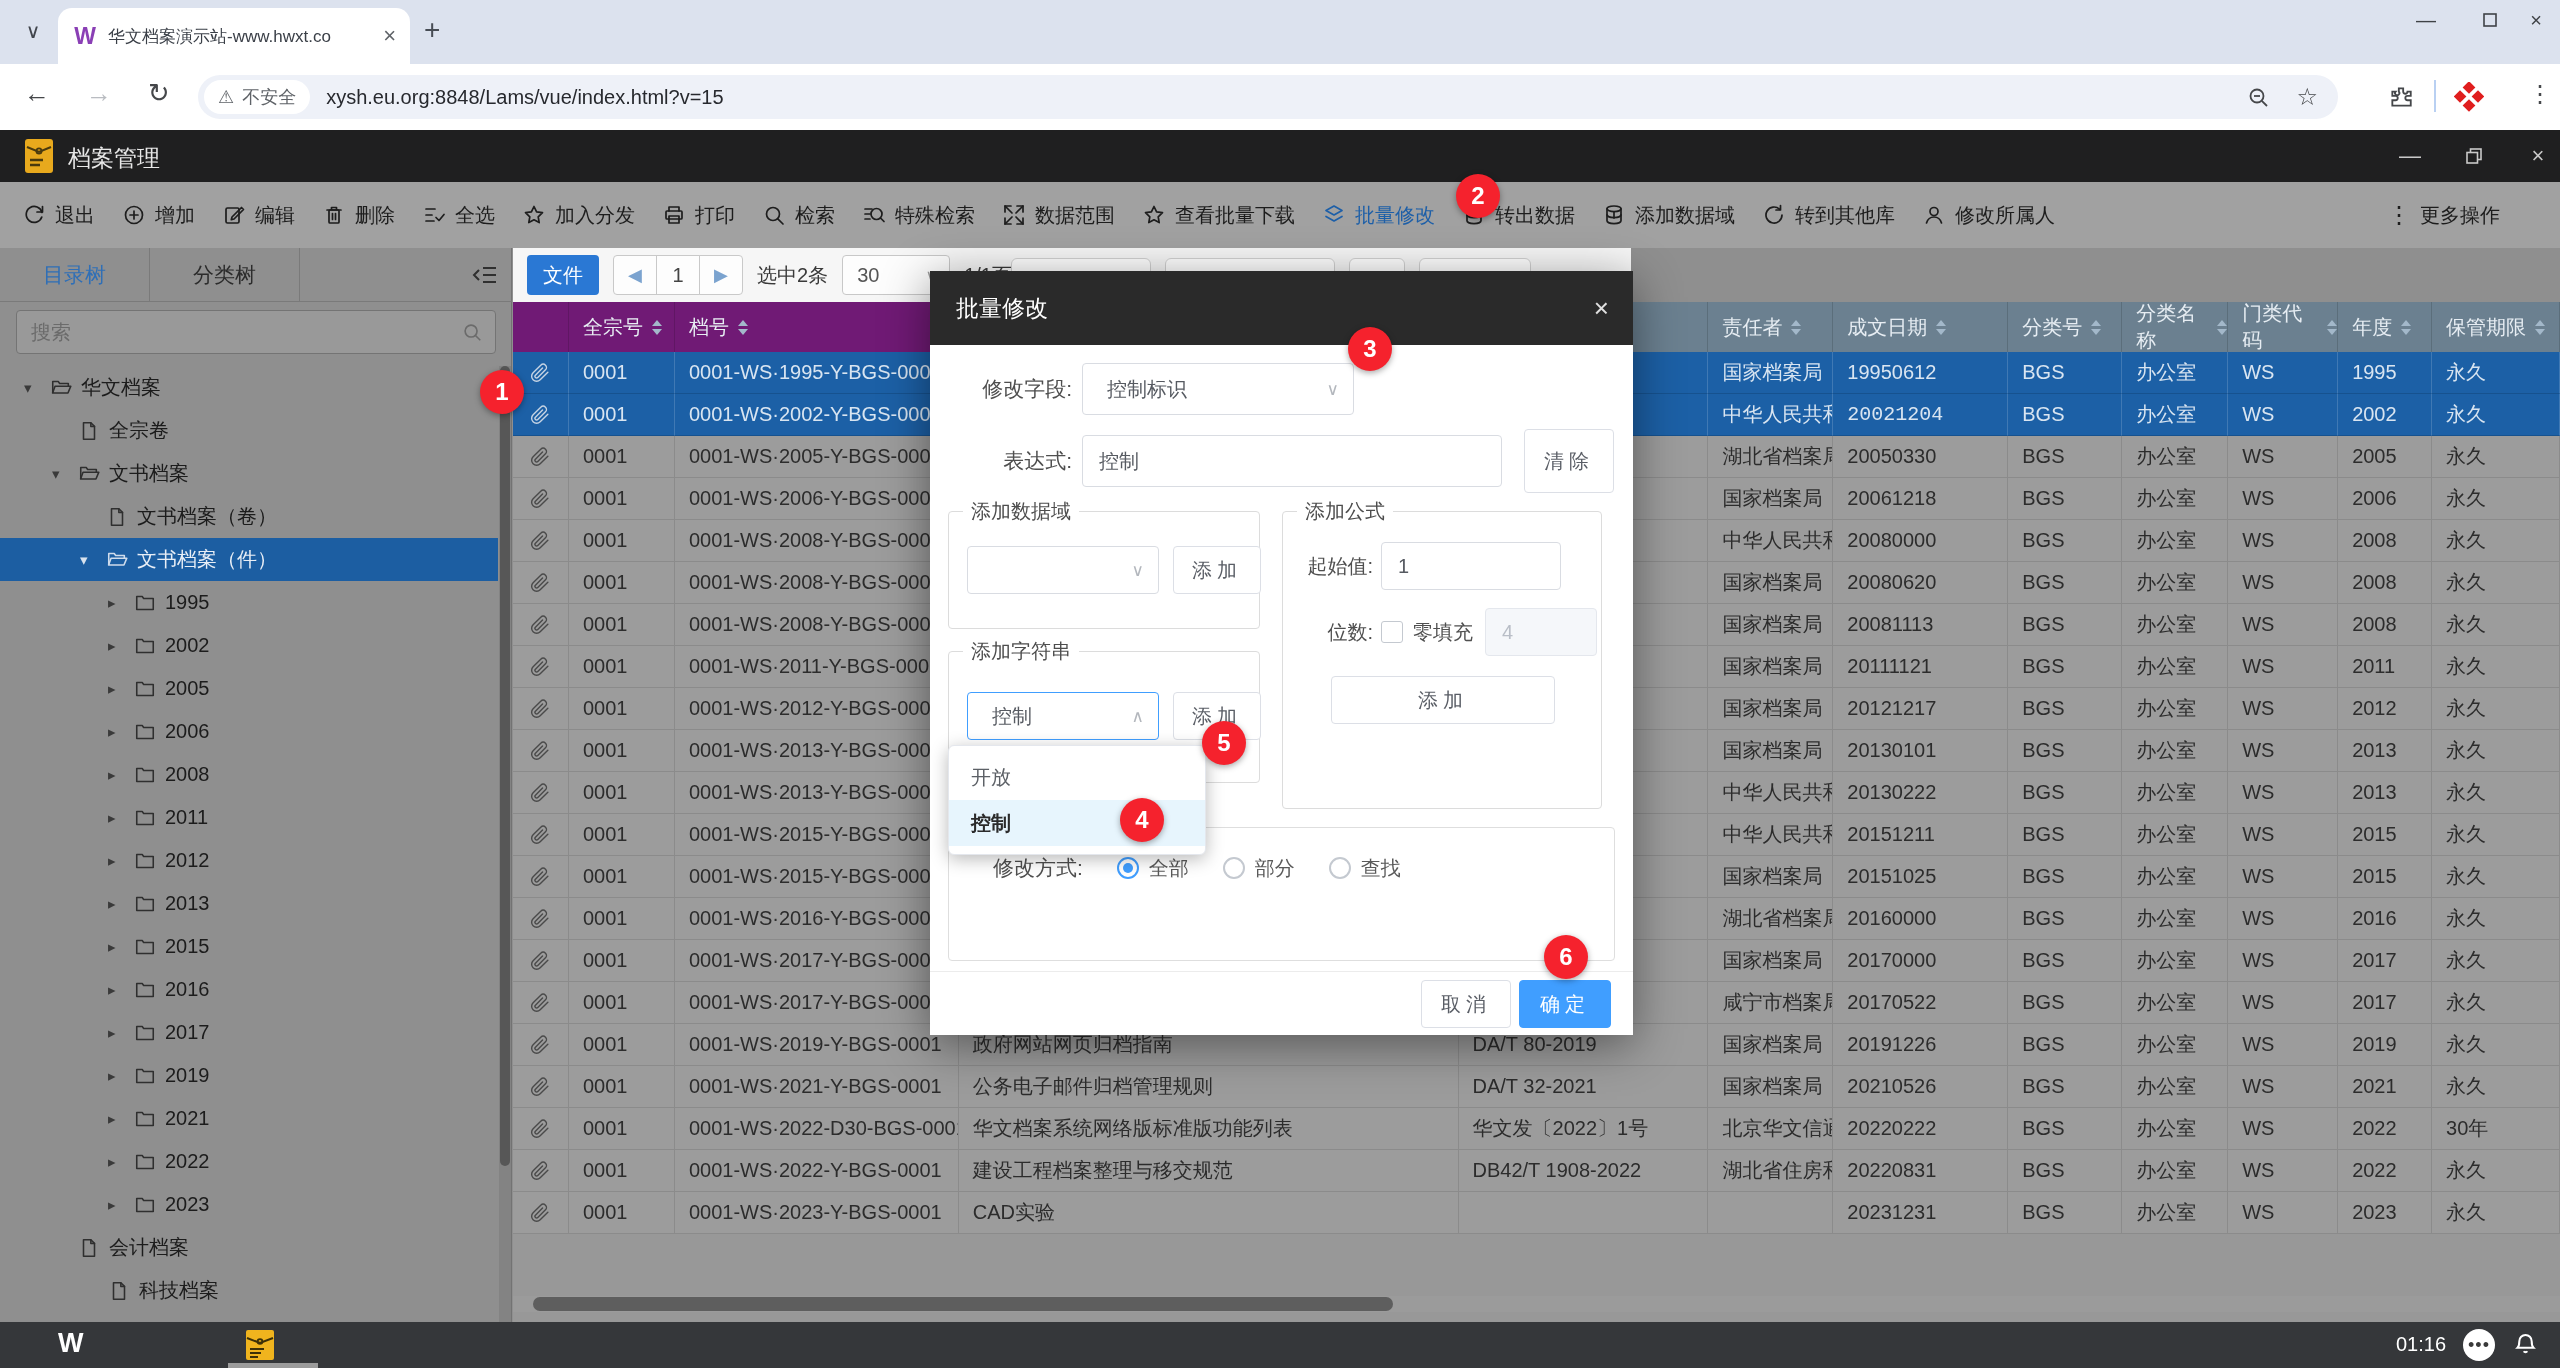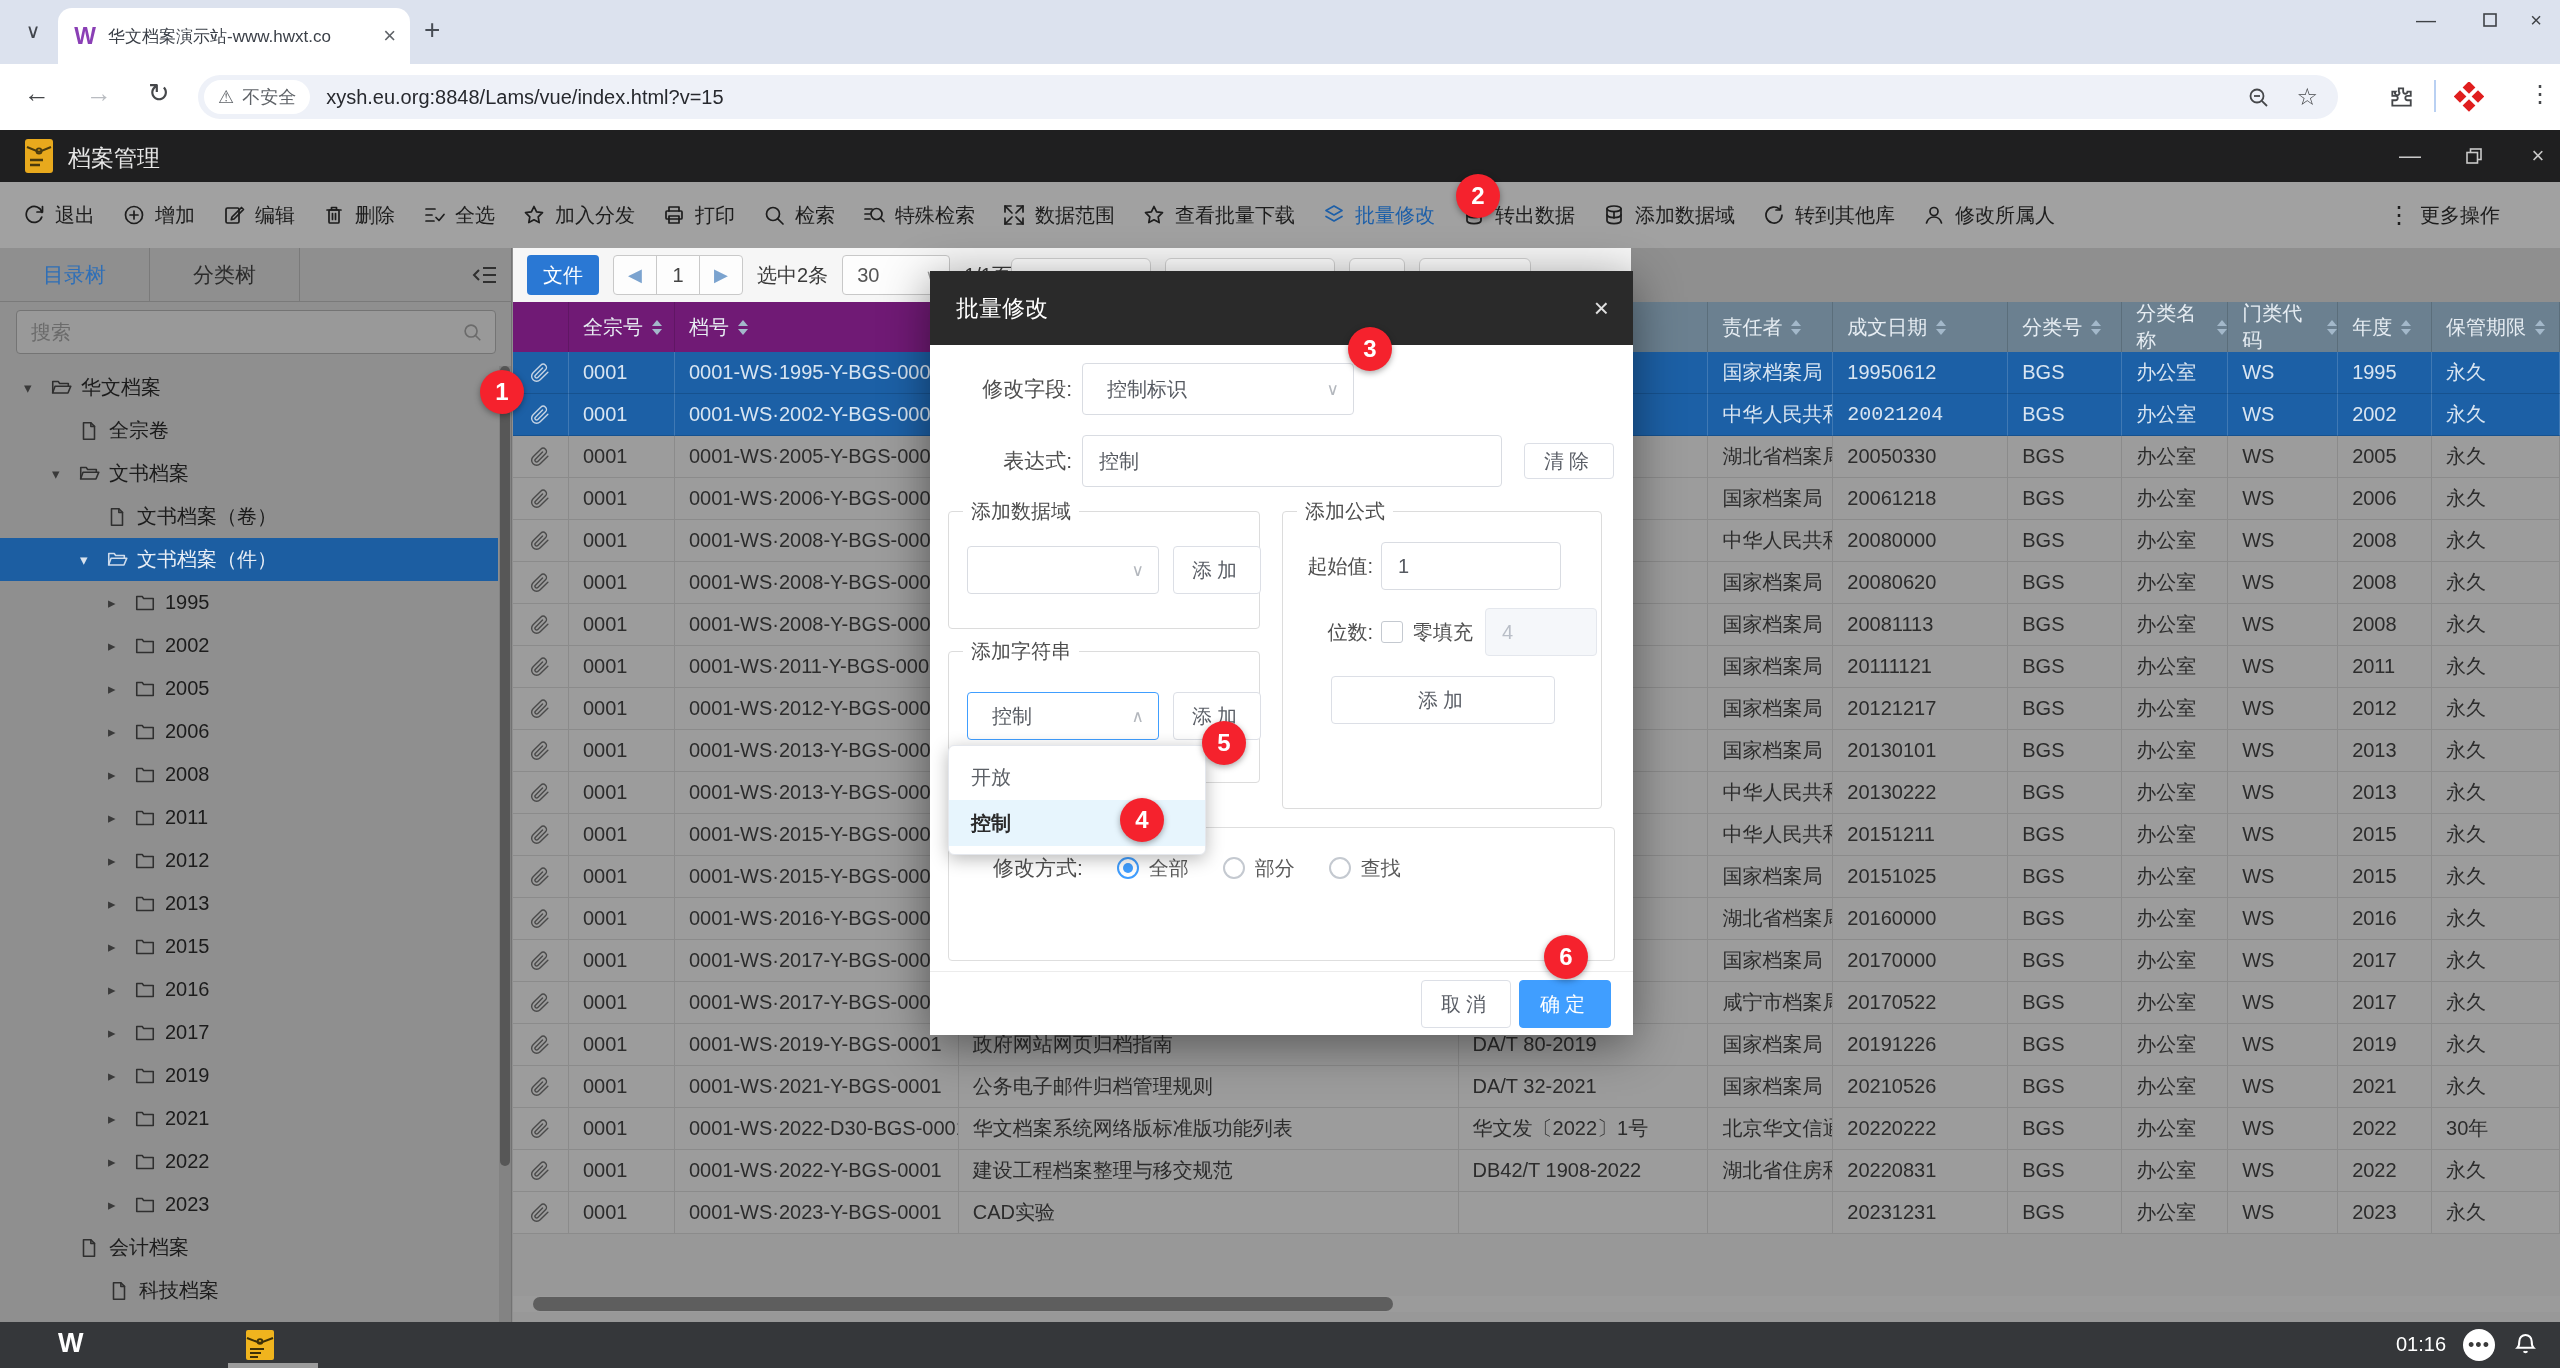--- a/index.html
+++ b/index.html
@@ -1147,21 +1147,21 @@
         <span class="v">控制标识</span>
         <span class="c">∨</span>
       </span>
     </div>
 
     <div class="mrow" style="top:164px;height:52px;">
       <span class="mlabel" style="width:142px;">表达式:</span>
       <span class="inp" style="width:420px;height:52px;margin-left:10px;">
         <span class="v">控制</span>
       </span>
-      <span class="mbtn" style="width:90px;height:36px;margin-left:22px;">清除</span>
+      <span class="mbtn" style="width:90px;height:64px;margin-left:22px;">清除</span>
     </div>
 
     <div class="fs" style="left:18px;top:240px;width:312px;height:118px;">
       <span class="legend">添加数据域</span>
       <div class="flex" style="position:absolute;left:18px;top:34px;">
         <span class="sel" style="width:192px;height:48px;">
           <span class="v"></span>
             <span class="c">∨</span>
         </span>
         <span class="mbtn" style="width:88px;height:48px;margin-left:14px;">添加</span>

